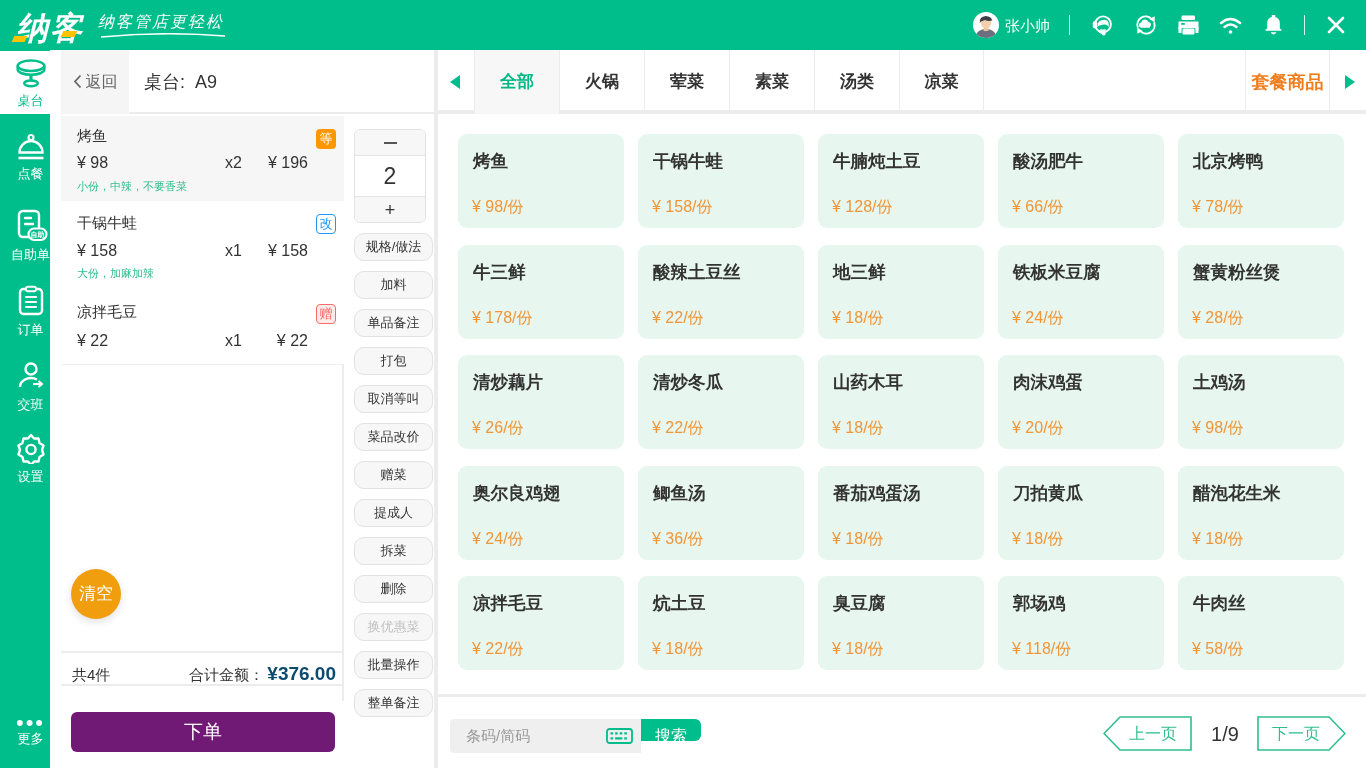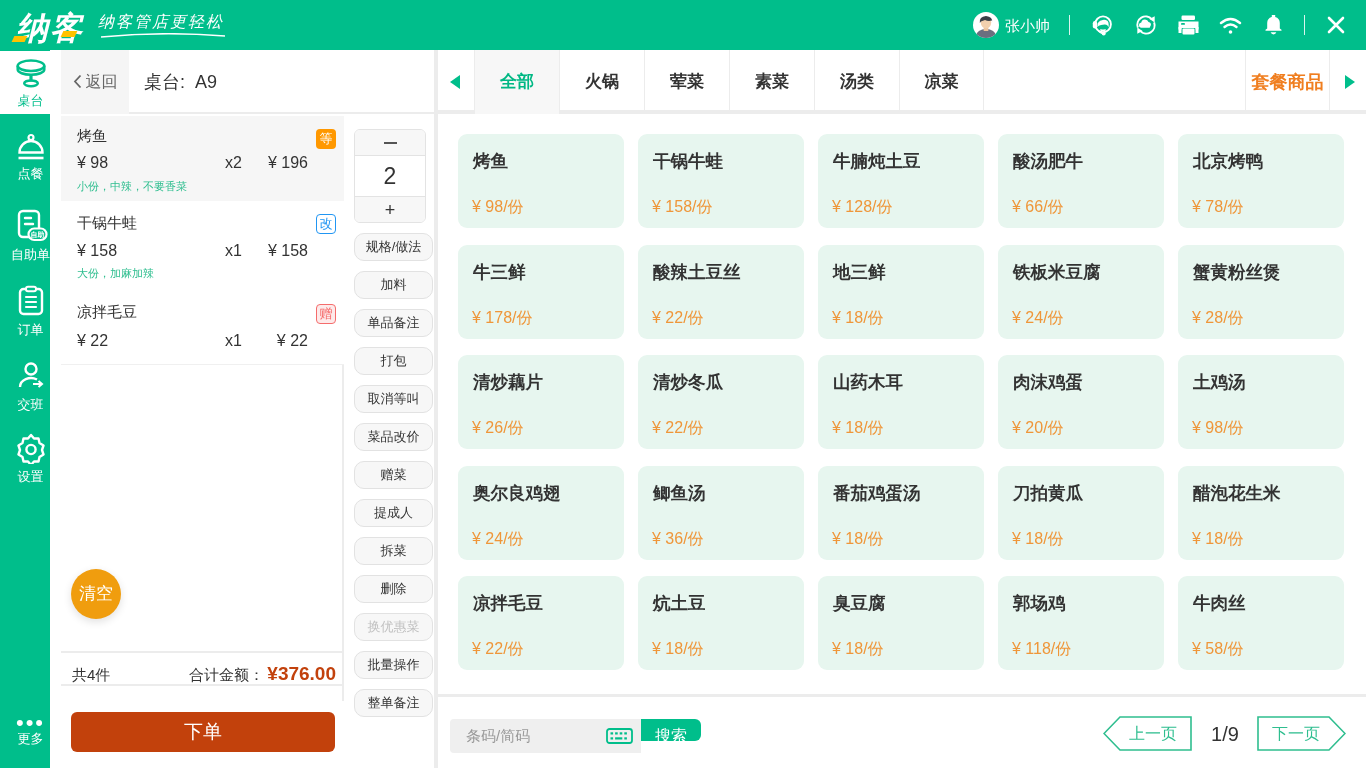--- a/index.html
+++ b/index.html
@@ -44,22 +44,22 @@
 .oitem .p1 { position:absolute; left:0; }
 .oitem .px { position:absolute; left:148px; }
 .oitem .pt { position:absolute; right:20px; }
 .oitem .note { position:absolute; left:16px; font-size:11px; color:#2fbe8f; }
 
 #clear { position:absolute; left:10px; top:519px; width:50px; height:50px; border-radius:50%;
   background:#f09d0e; color:#fff; font-size:17px; text-align:center; line-height:50px; box-shadow:0 3px 8px rgba(0,0,0,.12); }
 #totrow { position:absolute; left:0; top:601px; width:283px; height:35px; border-top:2px solid #ececec; border-bottom:2px solid #ececec; }
 #cnt { position:absolute; left:11px; top:13px; font-size:15px; color:#333; }
 #lblsum { position:absolute; right:80px; top:13px; font-size:15px; color:#333; }
-#sum { position:absolute; right:8px; top:10px; font-size:19px; font-weight:700; color:#c2410c; }
-#order-btn { position:absolute; left:10px; top:662px; width:264px; height:40px; background:#c2410c;
+#sum { position:absolute; right:8px; top:10px; font-size:19px; font-weight:700; color:#0c4a6e; }
+#order-btn { position:absolute; left:10px; top:662px; width:264px; height:40px; background:#701a75;
   border-radius:6px; color:#fff; font-size:19px; text-align:center; line-height:40px; }
 
 
 #bcol { position:absolute; left:293px; top:0; width:72px; }
 .bc { position:absolute; left:0; width:79px; height:28px; background:#f7f7f7; border:1px solid #e2e2e2;
   border-radius:10px; font-size:13px; color:#333; text-align:center; line-height:26px; }
 .bc.dis { color:#c0c0c0; }
 #stepper { position:absolute; left:0; top:79px; width:72px; height:94px; border:1px solid #e3e3e3; border-radius:6px; background:#fff; }
 #st-minus { position:absolute; left:0; top:0; width:70px; height:26px; background:#f7f7f7; border-bottom:1px solid #e3e3e3;
   border-radius:5px 5px 0 0; font-size:20px; color:#333; text-align:center; line-height:24px; }

